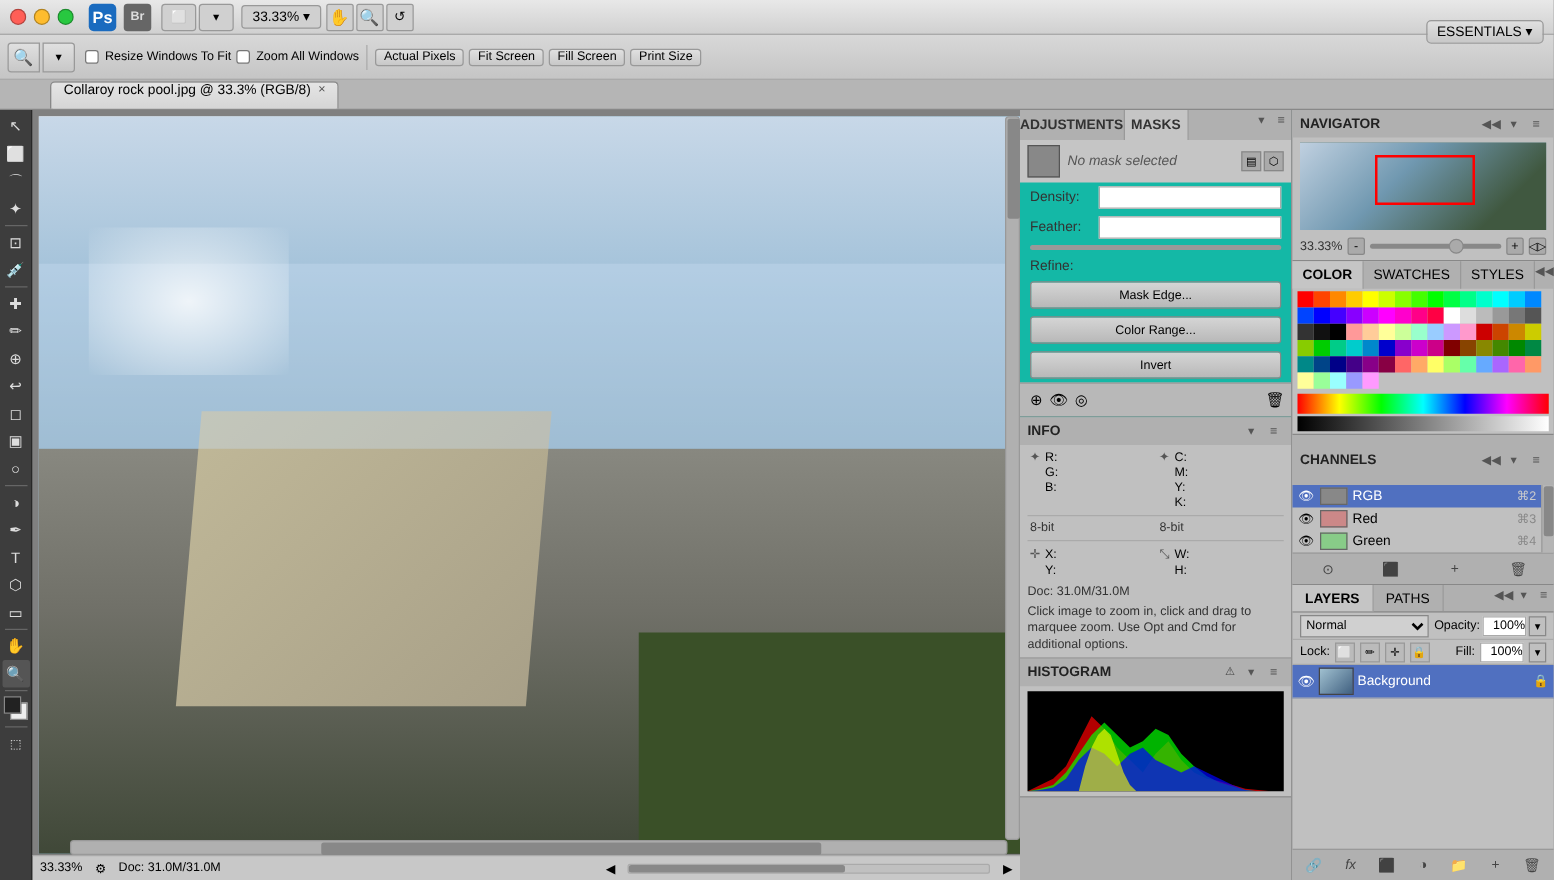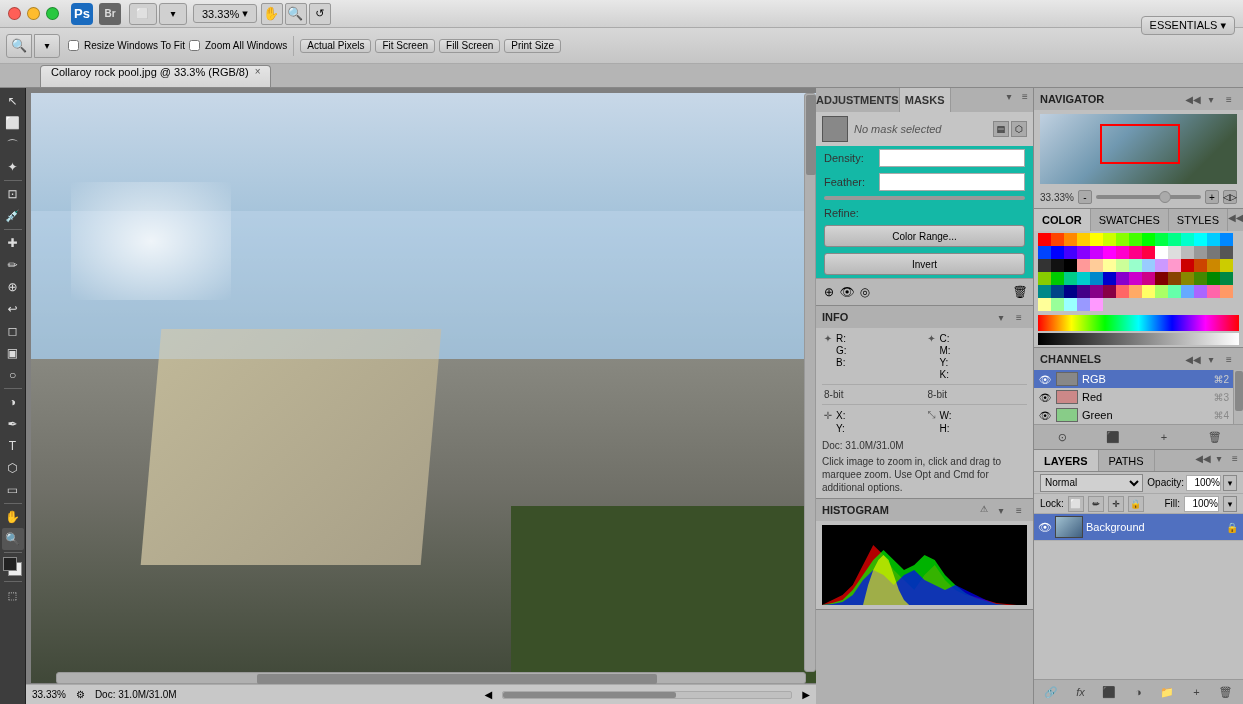--- a/index.html
+++ b/index.html
@@ -99,21 +99,21 @@
     .color-panel { background: #c0c0c0; border-bottom: 1px solid #888; }
     .color-panel-tabs { display: flex; background: #b0b0b0; height: 22px; }
     .color-panel-tab { padding: 0 8px; display: flex; align-items: center; font-size: 11px; cursor: pointer; border-right: 1px solid #999; }
     .color-panel-tab.active { background: #c5c5c5; font-weight: bold; }
     .color-swatches { display: flex; flex-wrap: wrap; padding: 2px 4px; gap: 0; }
     .swatch { width: 13px; height: 13px; cursor: pointer; }
     .color-spectrum { height: 16px; margin: 2px 4px; background: linear-gradient(to right, #ff0000, #ffff00, #00ff00, #00ffff, #0000ff, #ff00ff, #ff0000); }
 
     
     .channels-panel { background: #c0c0c0; border-bottom: 1px solid #888; }
-    .channels-header { display: flex; align-items: center; justify-content: space-between; background: #b0b0b0; padding: 2px 6px; height: 22px; }
+    .channels-header { display: flex; align-items: center; justify-content: space-between; background: #b0b0b0; padding: 2px 6px; height: 40px; }
     .channel-row { display: flex; align-items: center; padding: 2px 4px; gap: 4px; cursor: pointer; }
     .channel-row.active { background: #5070c0; color: white; }
     .channel-eye { width: 14px; height: 14px; display: flex; align-items: center; justify-content: center; font-size: 10px; }
     .channel-thumb { width: 22px; height: 14px; background: #aaa; border: 1px solid #666; }
     .channel-name { flex: 1; font-size: 11px; }
     .channel-key { font-size: 10px; color: #888; }
     .channel-row.active .channel-key { color: #ccc; }
     .channels-bottom { display: flex; align-items: center; justify-content: space-around; padding: 3px; background: #b0b0b0; border-top: 1px solid #999; }
 
     
@@ -306,20 +306,23 @@
       </div>
       <div class="panel-row">
         <span class="panel-label">Feather:</span>
         <input class="panel-input" type="text" style="">
       </div>
       <div style="padding:2px 8px 4px;">
         <div class="panel-slider"></div>
       </div>
       <div class="panel-row">
         <span class="panel-label">Refine:</span>
+      </div>
+      <div class="panel-btn-row">
+        <button class="panel-btn">Mask Edge...</button>
       </div>
       <div class="panel-btn-row">
         <button class="panel-btn">Color Range...</button>
       </div>
       <div class="panel-btn-row">
         <button class="panel-btn">Invert</button>
       </div>
       <div class="panel-bottom-icons">
         <div class="p-bottom-icon">⊕</div>
         <div class="p-bottom-icon">👁</div>

